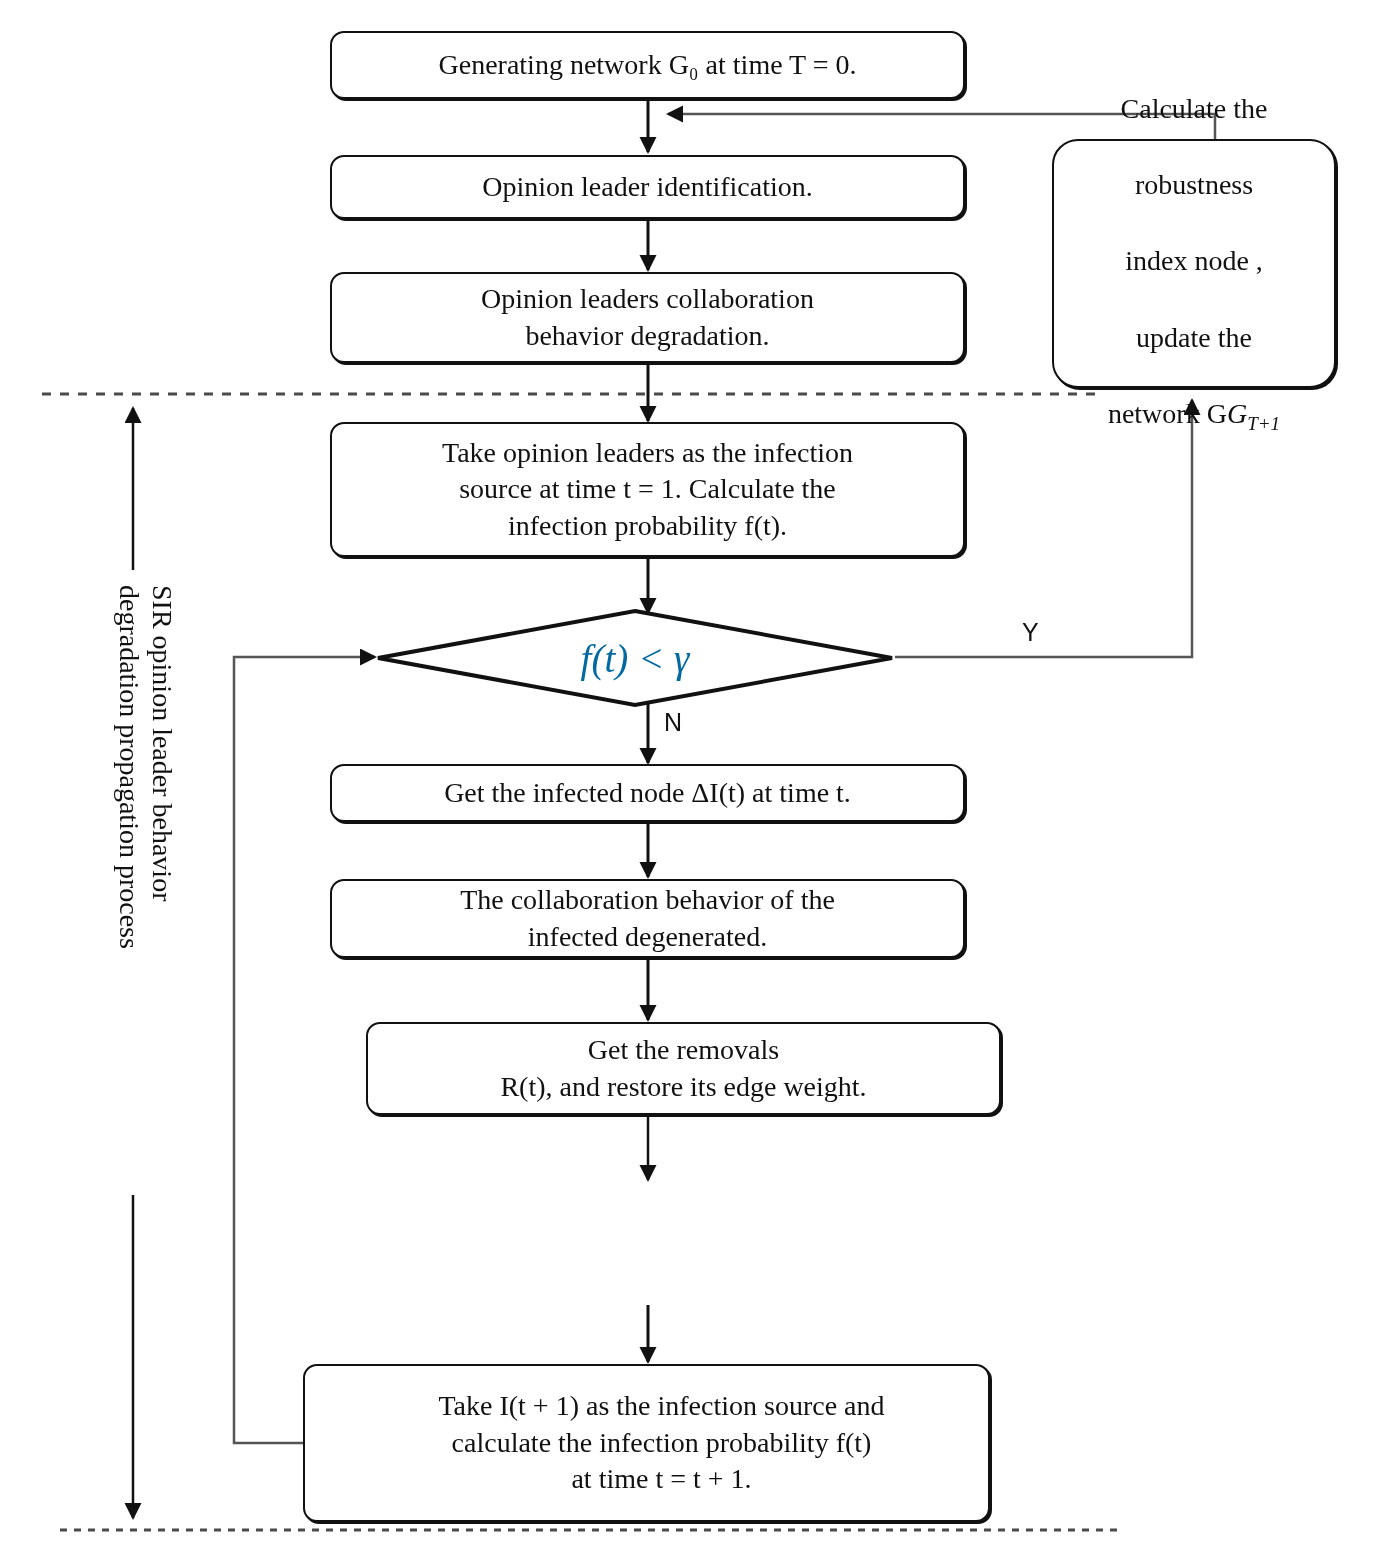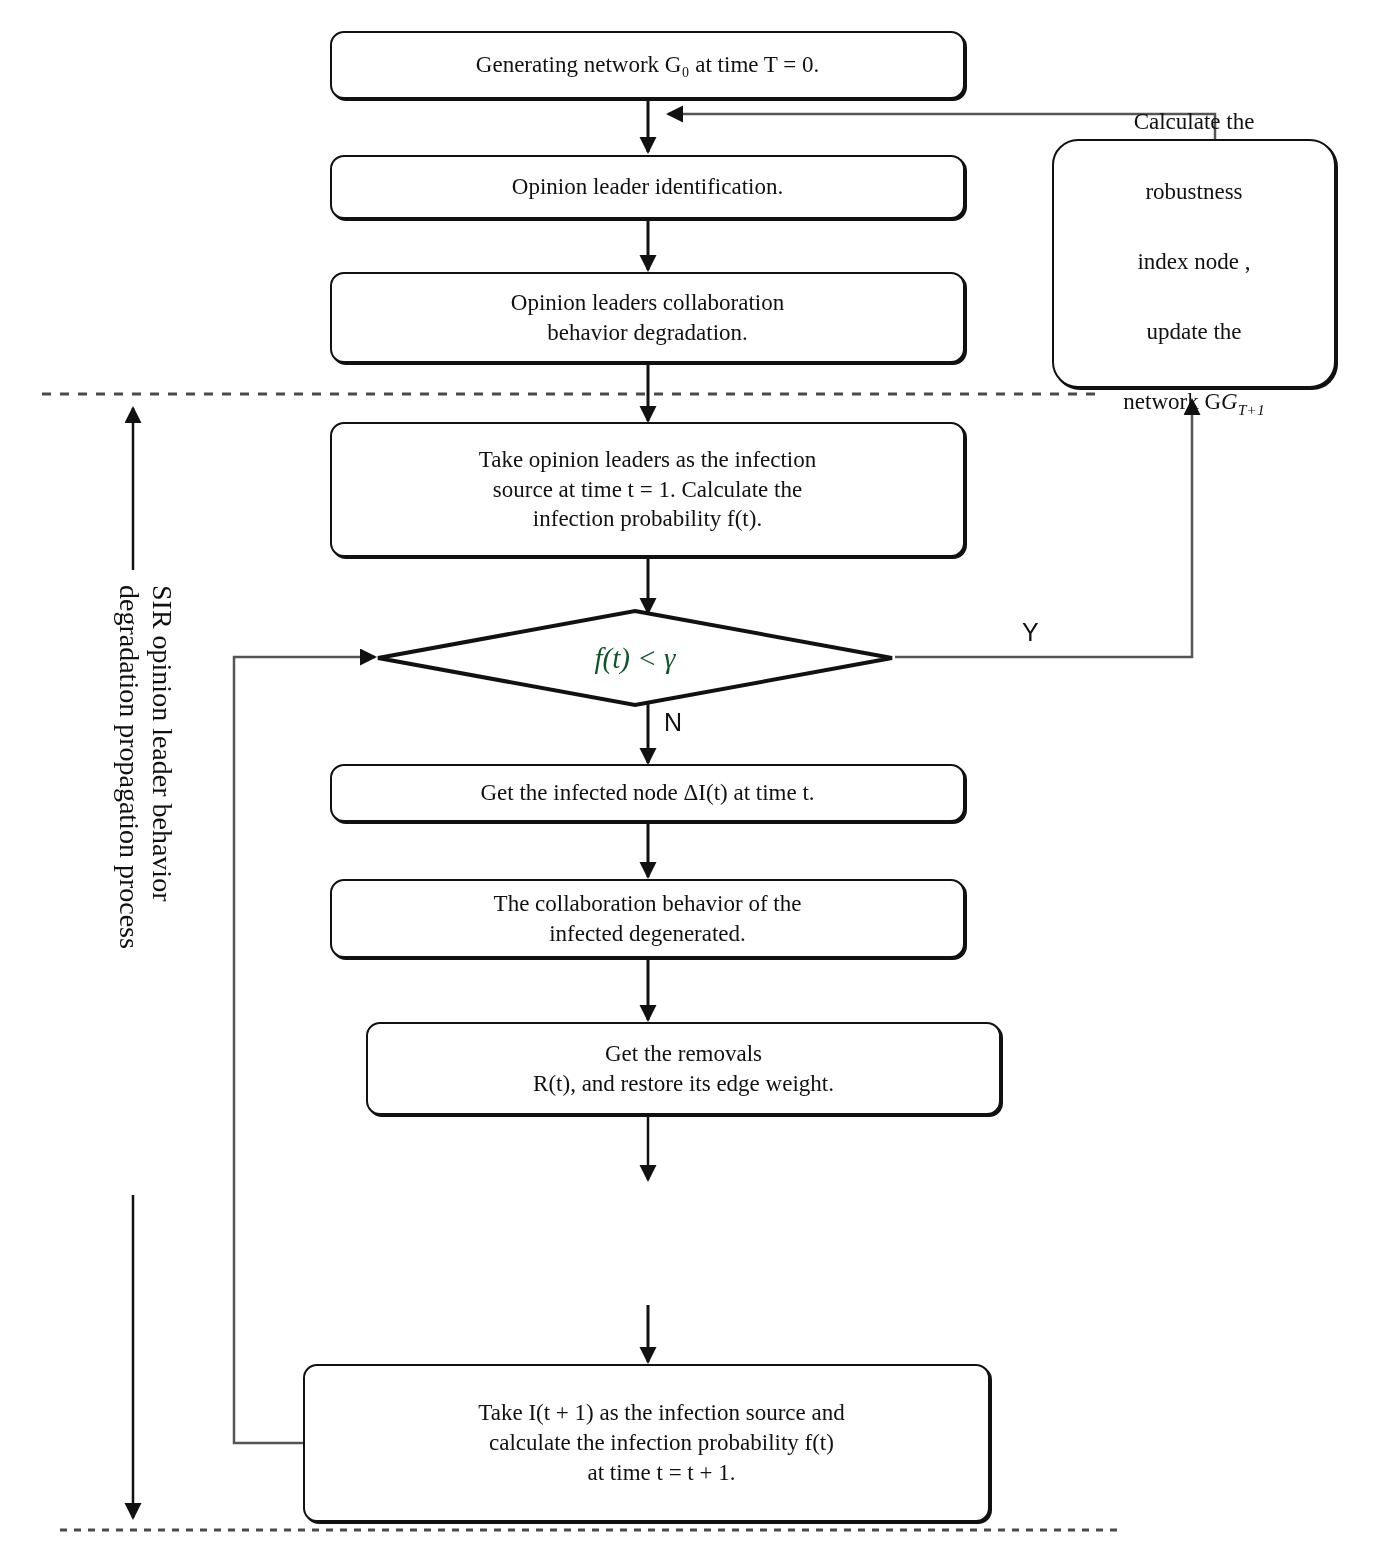--- a/index.html
+++ b/index.html
@@ -28,34 +28,34 @@
     color: #111111;
     line-height: 1.30;
     padding: 4px 10px;
     box-shadow: 2px 2px 0 #111111;
   }
   .node .txt {
     display: block;
     width: 100%;
     white-space: pre-line;
   }
-  .fs28 { font-size: 23px; text-align: center; }
+  .fs28 { font-size: 28px; text-align: center; }
   .ital { font-style: italic; }
 
   .diamond-wrap {
     position: absolute;
   }
   .diamond-label {
     position: absolute;
     display: flex;
     align-items: center;
     justify-content: center;
-    font-size: 29px;
+    font-size: 39px;
     font-style: italic;
-    color: #14532d;
+    color: #0369a1;
   }
   .branch-label {
     position: absolute;
     font-family: "Liberation Sans", "DejaVu Sans", sans-serif;
     font-size: 25px;
     color: #111111;
   }
   .vtext {
     position: absolute;
     color: #111111;

